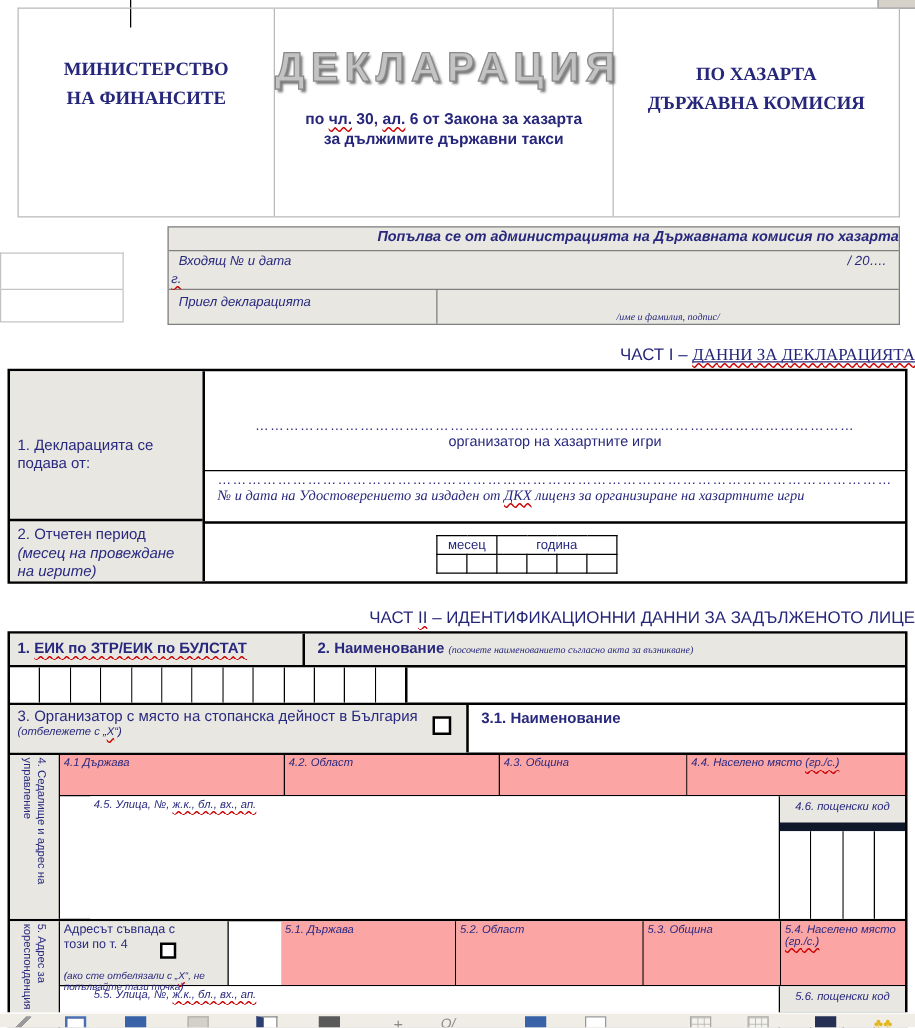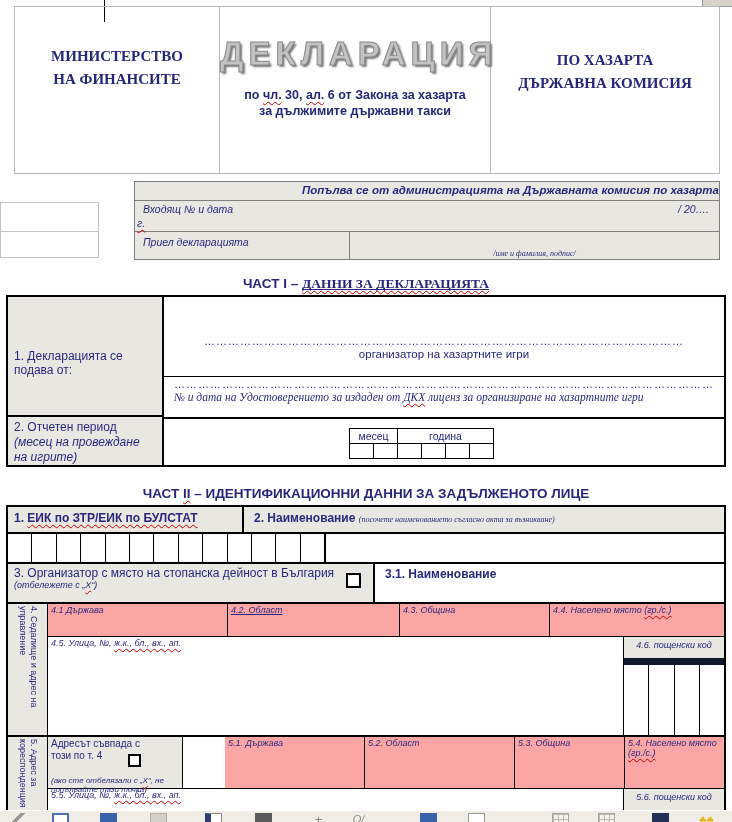--- a/index.html
+++ b/index.html
@@ -34,21 +34,21 @@
   .admin-title { height:19px; border-bottom:1px solid #7f7f7f; text-align:right; font-weight:bold; font-size:11.5px; padding-top:2px; }
   .admin-row1 { height:31px; border-bottom:1px solid #7f7f7f; font-size:10.5px; padding:2px 6px 0 8px; position:relative; }
   .admin-row1 .yr { position:absolute; right:10px; top:2px; }
   .admin-row1 .suffix { position:absolute; left:2px; top:16px; }
   .admin-row2 { height:27px; display:flex; font-size:10.5px; }
   .admin-row2 .acc { width:215px; border-right:1px solid #7f7f7f; padding:4px 0 0 8px; }
   .admin-row2 .sig { flex:1; display:flex; align-items:flex-end; justify-content:center;
                      font-family:"Liberation Serif", serif; font-size:8px; padding-bottom:1px; }
 
   
-  .pheading { position:absolute; left:0; width:100%; text-align:center; font-weight:bold; font-size:13.5px; color:#26267a; }
+  .pheading { position:absolute; left:0; width:100%; text-align:right; font-weight:normal; font-size:13.5px; color:#26267a; }
   .ph-serif { font-family:"Liberation Serif", serif; }
 
   
   .p1 { position:absolute; left:6px; top:295px; width:720px; height:172px; border:2px solid #000; display:flex; }
   .p1-left { width:210px; background:#e8e7e2; border-right:2px solid #000; display:flex; flex-direction:column; }
   .p1-left .lab1 { height:123px; border-bottom:2px solid #000; padding:52px 6px 0 6px; font-size:12px; }
   .p1-left .lab2 { flex:1; padding:3px 6px 0 6px; font-size:12px; line-height:1.25; }
   .p1-left .lab2 .it { font-style:italic; }
   .p1-right { flex:1; display:flex; flex-direction:column; }
   .sub1 { height:80px; border-bottom:1px solid #000; text-align:center; padding-top:38px; }
@@ -80,21 +80,21 @@
   .rowD { display:flex; height:133px; border-bottom:2px solid #000; }
   .rowE { display:flex; height:96px; }
   .vcell { width:40px; background:#e8e7e2; border-right:1px solid #000; overflow:hidden; padding:2px 1px; }
   .vtext { writing-mode:vertical-rl; text-orientation:sideways; font-size:9px; line-height:11px; height:100%; margin:0 auto; color:#28287E; }
   .dcontent { flex:1; display:flex; flex-direction:column; }
   .strip1 { display:flex; border-bottom:1px solid #000; }
   .rowD .strip1 { height:33px; }
   .rowE .strip1 { height:52px; }
   .fcell { border-right:1px solid #000; padding:1px 3px; font-style:italic; font-size:9px; background:#fca5a5; }
   .fcell:last-child { border-right:none; }
-  .strip2 { flex:1; display:flex; }
+  .strip2 { flex:1; display:flex;padding-left:24px; }
   .bigcell { flex:1; border-right:1px solid #000; padding:1px 3px; font-style:italic; font-size:9px; background:#fff; }
   .pcol { width:100px; display:flex; flex-direction:column; }
   .pcol .phead { height:28px; background:#e8e7e2; border-bottom:7px solid #0f172a; font-style:italic; font-size:9px; text-align:center; padding-top:3px; }
   .pcol .pboxes { flex:1; display:flex; }
   .pcol .pboxes .bc { flex:1; border-right:1px solid #000; background:#fff; }
   .pcol .pboxes .bc:last-child { border-right:none; }
   .chkcell { background:#e8e7e2 !important; font-style:normal !important; position:relative; }
   .chkcell .t1 { font-size:10px; line-height:1.2; }
   .chkcell .t2 { font-style:italic; font-size:8px; line-height:1.15; margin-top:14px; }
   .chkcell .chk { position:absolute; left:80px; top:17px; width:13px; height:13px; }
@@ -258,21 +258,21 @@
       </div>
     </div>
 
     <div class="rowD">
       <div class="vcell">
         <div class="vtext">4. Седалище и адрес на управление</div>
       </div>
       <div class="dcontent">
         <div class="strip1">
           <div class="fcell" style="width:180px;"><span>4.1 Държава</span></div>
-          <div class="fcell" style="width:172px;text-decoration:underline;"><span>4.2. Област</span></div>
+          <div class="fcell" style="width:172px;"><span>4.2. Област</span></div>
           <div class="fcell" style="width:150px;"><span>4.3. Община</span></div>
           <div class="fcell" style="flex:1;"><span>4.4. Населено място </span><span class="sq">(гр./с.)</span></div>
         </div>
         <div class="strip2">
           <div class="bigcell">
             <span>4.5. Улица, №, </span><span class="sq">ж.к., бл., вх., ап.</span>
           </div>
           <div class="pcol">
             <div class="phead">4.6. пощенски код</div>
             <div class="pboxes">

